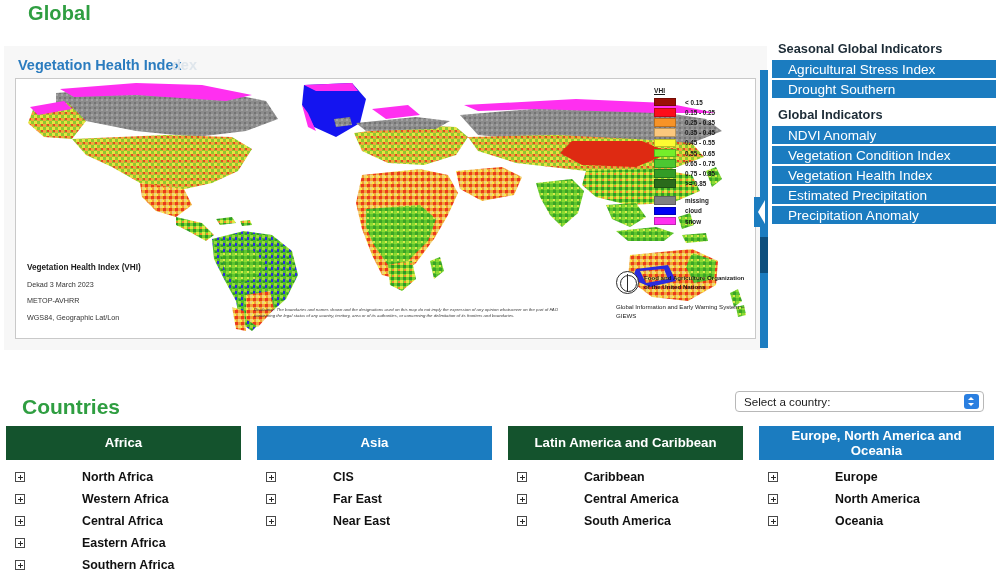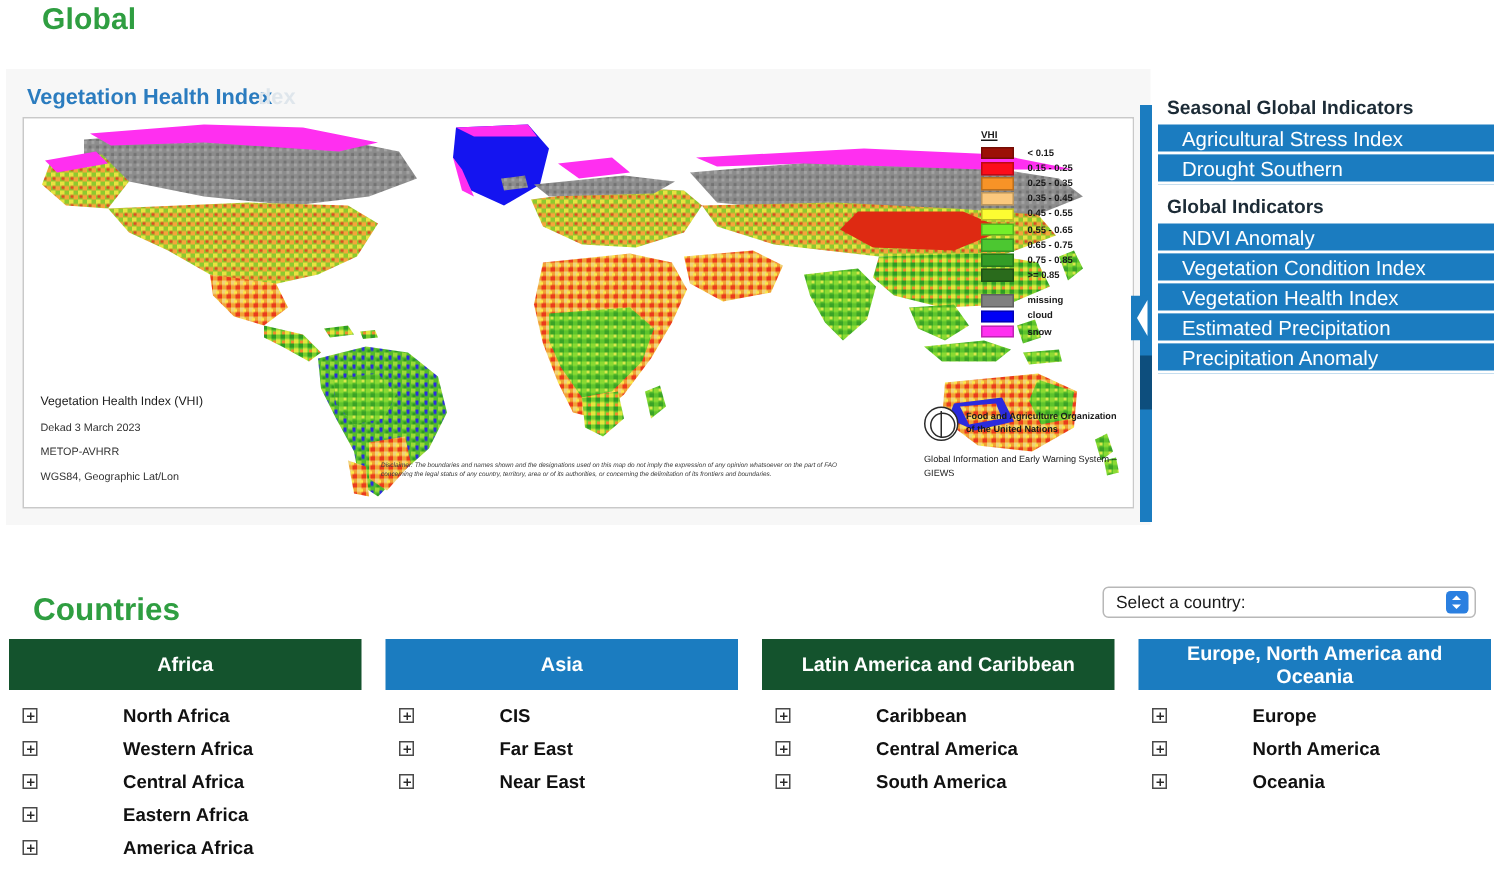--- a/index.html
+++ b/index.html
@@ -50,21 +50,21 @@
     overflow: hidden;
   }
   .map-svg { position: absolute; left: 0; top: 0; }
 
   
   .map-caption {
     position: absolute; left: 11px; top: 185px;
     line-height: 1.0;
   }
   .map-caption .cap-main {
-    font-size: 8.2px; font-weight: normal; color: #1a1a1a;
+    font-size: 8.2px; font-weight: bold; color: #1a1a1a;
     margin-bottom: 9px;
   }
   .map-caption .cap-sub {
     font-size: 7.2px; color: #333; margin-bottom: 9px;
   }
   .map-disclaimer {
     position: absolute; left: 238px; top: 228px;
     width: 320px;
     font-size: 4.3px; font-style: italic; color: #3a3a3a;
     line-height: 1.45;
@@ -121,21 +121,21 @@
   }
   .side-strip-active {
     position: absolute; left: 760px; top: 237px;
     width: 8px; height: 36px; background: #0d4e7d;
   }
   .side-toggle {
     position: absolute; left: 754px; top: 197px;
     width: 13px; height: 30px;
   }
 
-  .indicators { position: absolute; left: 772px; top: 64px; width: 224px; }
+  .indicators { position: absolute; left: 772px; top: 41px; width: 224px; }
   .ind-group-title {
     font-size: 12.8px; font-weight: bold; color: #1c2b36;
     margin: 0 0 4px 6px;
   }
   .ind-group-title.second { margin-top: 7px; }
   .ind-item {
     height: 20px; background: #1b7cc0; color: #ffffff;
     display: flex; align-items: center;
     padding-left: 16px;
     font-size: 13.6px;
@@ -460,21 +460,21 @@
         <div class="col-row">
           <span class="plus-box"></span>
           <span class="col-row-label">Central Africa</span>
         </div>
         <div class="col-row">
           <span class="plus-box"></span>
           <span class="col-row-label">Eastern Africa</span>
         </div>
         <div class="col-row">
           <span class="plus-box"></span>
-          <span class="col-row-label">America Africa</span>
+          <span class="col-row-label">Southern Africa</span>
         </div>
       </div>
     </div>
     <div class="col">
       <div class="col-header blue">
         <span>Asia</span>
       </div>
       <div class="col-list">
         <div class="col-row">
           <span class="plus-box"></span>

